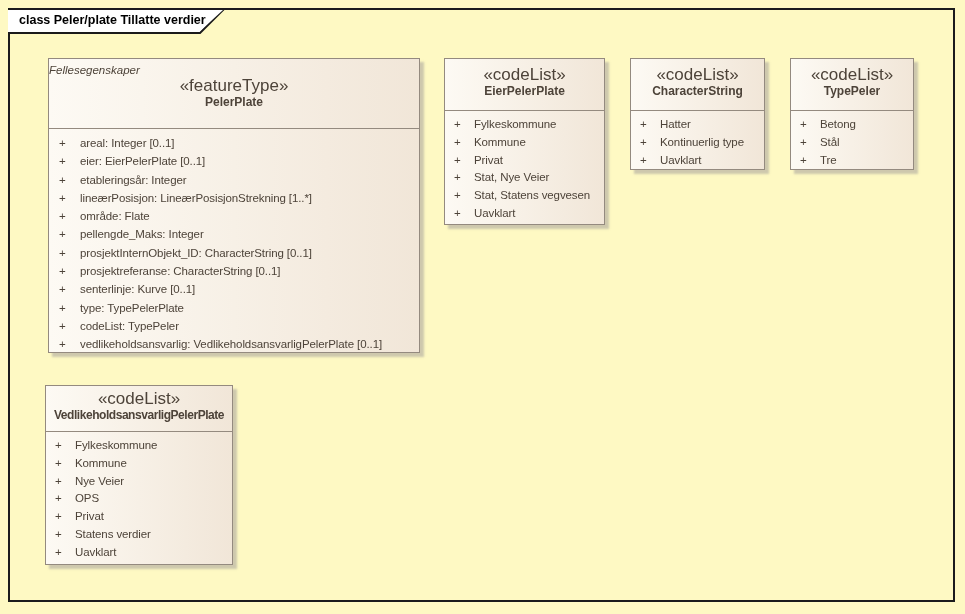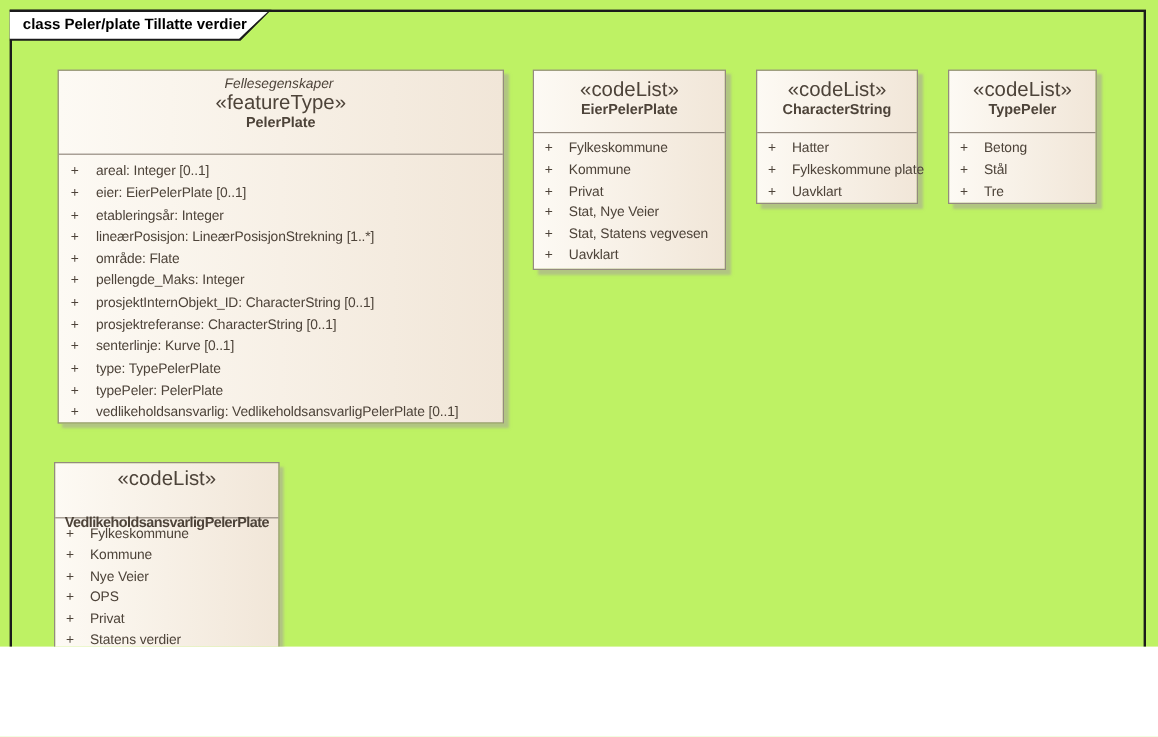--- a/index.html
+++ b/index.html
@@ -4,22 +4,22 @@
 <style>
   html, body {
     margin: 0;
     padding: 0;
     background: #ffffff;
     font-family: "Liberation Sans", "DejaVu Sans", sans-serif;
   }
   .canvas {
     position: relative;
     width: 965px;
-    height: 539px;
-    background: #bef264;
+    height: 614px;
+    background: #fef9c3;
     overflow: hidden;
   }
   
   .frame {
     position: absolute;
     left: 8px; top: 8px;
     width: 947px; height: 594px;
     border: 2px solid #1b1b1b;
     box-sizing: border-box;
   }
@@ -45,36 +45,35 @@
     color: #4d4339;
   }
   .box-header {
     border-bottom: 1px solid #948a7f;
     box-sizing: border-box;
     text-align: center;
   }
   .tagline {
     font-style: italic;
     font-size: 11.5px;
-    text-align: center;
+    text-align: left;
     padding: 5px 3px 2px 0;
   }
   .stereotype {
     font-size: 17px;
     line-height: 16px;
   }
   .class-name {
     font-size: 12px;
     font-weight: bold;
     line-height: 17px;
     white-space: nowrap;
   }
   .condensed .class-name {
     letter-spacing: -0.45px;
-    margin-top: 20px;
   }
   .box-attrs {
     padding-top: 5px;
   }
   .row {
     display: flex;
     align-items: baseline;
     height: 18.2px;
     font-size: 11.5px;
     line-height: 18.2px;
@@ -157,21 +156,21 @@
       <div class="row">
           <span class="plus">+</span>
           <span class="attr-text">senterlinje: Kurve [0..1]</span>
         </div>
       <div class="row">
           <span class="plus">+</span>
           <span class="attr-text">type: TypePelerPlate</span>
         </div>
       <div class="row">
           <span class="plus">+</span>
-          <span class="attr-text">typePeler: PelerPlate</span>
+          <span class="attr-text">codeList: TypePeler</span>
         </div>
       <div class="row">
           <span class="plus">+</span>
           <span class="attr-text">vedlikeholdsansvarlig: VedlikeholdsansvarligPelerPlate [0..1]</span>
         </div>
     </div>
   </div>
 
   <div class="uml-box codelist box-eier">
     <div class="box-header">
@@ -211,21 +210,21 @@
       <div class="stereotype">«codeList»</div>
       <div class="class-name">CharacterString</div>
     </div>
     <div class="box-attrs">
       <div class="row">
           <span class="plus">+</span>
           <span class="attr-text">Hatter</span>
         </div>
       <div class="row">
           <span class="plus">+</span>
-          <span class="attr-text">Fylkeskommune plate</span>
+          <span class="attr-text">Kontinuerlig type</span>
         </div>
       <div class="row">
           <span class="plus">+</span>
           <span class="attr-text">Uavklart</span>
         </div>
     </div>
   </div>
 
   <div class="uml-box codelist box-typepeler">
     <div class="box-header">

